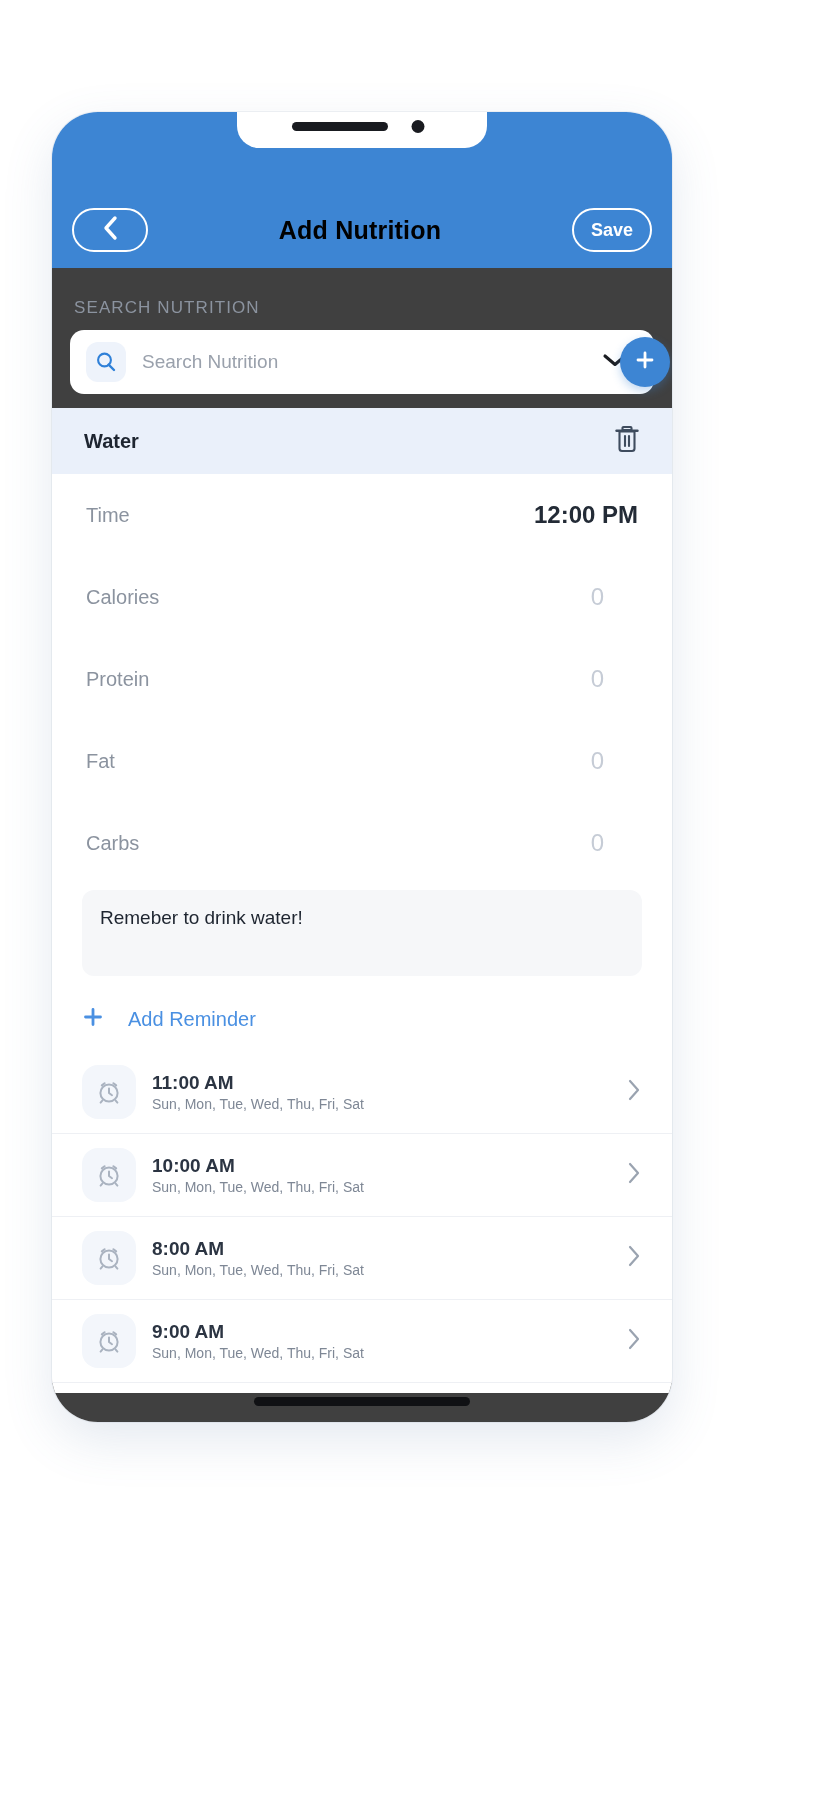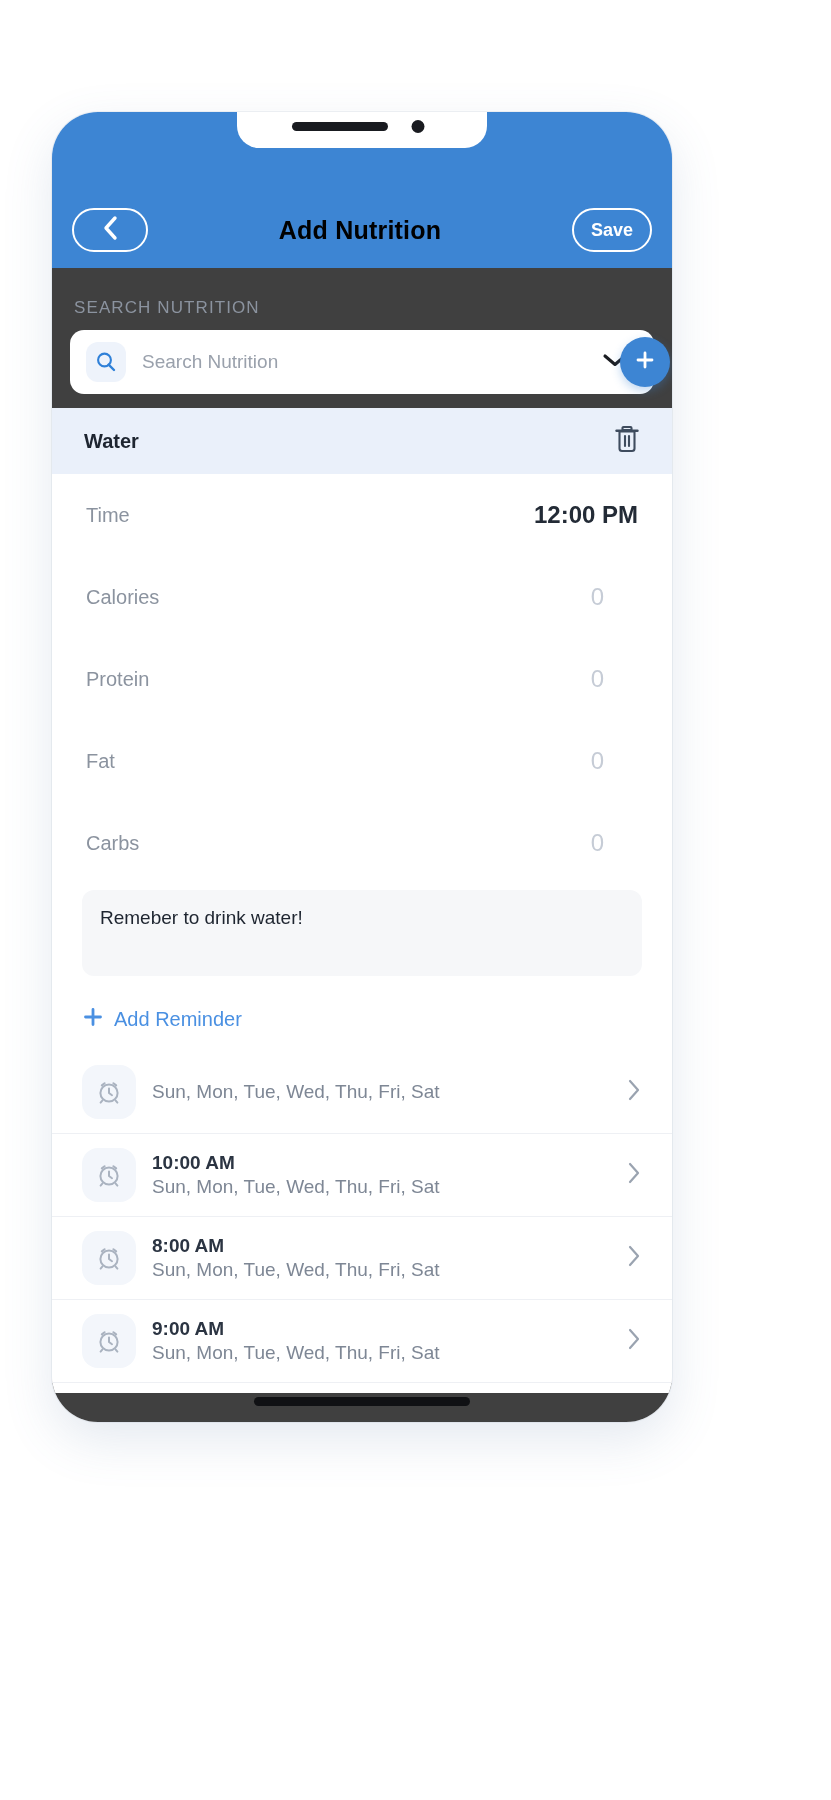--- a/index.html
+++ b/index.html
@@ -266,21 +266,21 @@
     color: #4a90e2;
     font-size: 19px;
     font-weight: bold;
     border-radius: 10px;
     padding: 8px 17px;
     cursor: pointer;
   }
   #add-reminder-button {
     display: flex;
     align-items: center;
-    gap: 10px;
+    gap: 24px;
     color: #4a90e2;
     font-size: 20px;
     cursor: pointer;
   }
 
   
   #reminders-list {
     margin: 18px 0 0 0;
     background: #ffffff;
   }
@@ -306,21 +306,21 @@
     flex: 1 1 auto;
     margin-left: 16px;
   }
   .reminder-time {
     font-size: 19px;
     font-weight: bold;
     color: #2b3442;
     line-height: 1.25;
   }
   .reminder-days {
-    font-size: 19px;
+    font-size: 14px;
     color: #7e8795;
     line-height: 1.3;
   }
   .reminder-chevron { flex: 0 0 auto; }
 
   
   #home-indicator {
     position: absolute;
     left: 50%;
     bottom: 16px;
@@ -443,20 +443,21 @@
         <div class="reminder-item">
           <div class="reminder-icon-wrap">
             <svg width="28" height="28" viewBox="0 0 28 28" fill="none">
               <circle cx="14" cy="15" r="8.6" stroke="#aab3c0" stroke-width="2"></circle>
               <path d="M14 10.5 V15 L17 17.2" stroke="#aab3c0" stroke-width="2" stroke-linecap="round" stroke-linejoin="round"></path>
               <path d="M6.8 7.4 L9.6 5.2 M21.2 7.4 L18.4 5.2" stroke="#aab3c0" stroke-width="2" stroke-linecap="round"></path>
               <path d="M7.3 22.6 L5.6 24.6 M20.7 22.6 L22.4 24.6" stroke="#aab3c0" stroke-width="2" stroke-linecap="round"></path>
             </svg>
           </div>
           <div class="reminder-text">
+            <div class="reminder-time">11:00 AM</div>
             <div class="reminder-days">Sun, Mon, Tue, Wed, Thu, Fri, Sat</div>
           </div>
           <span class="reminder-chevron">
             <svg width="16" height="26" viewBox="0 0 16 26" fill="none">
               <path d="M4 4 L12 13 L4 22" stroke="#9aa3b0" stroke-width="2.2" stroke-linecap="round" stroke-linejoin="round"></path>
             </svg>
           </span>
         </div>
 
         <div class="reminder-item">

